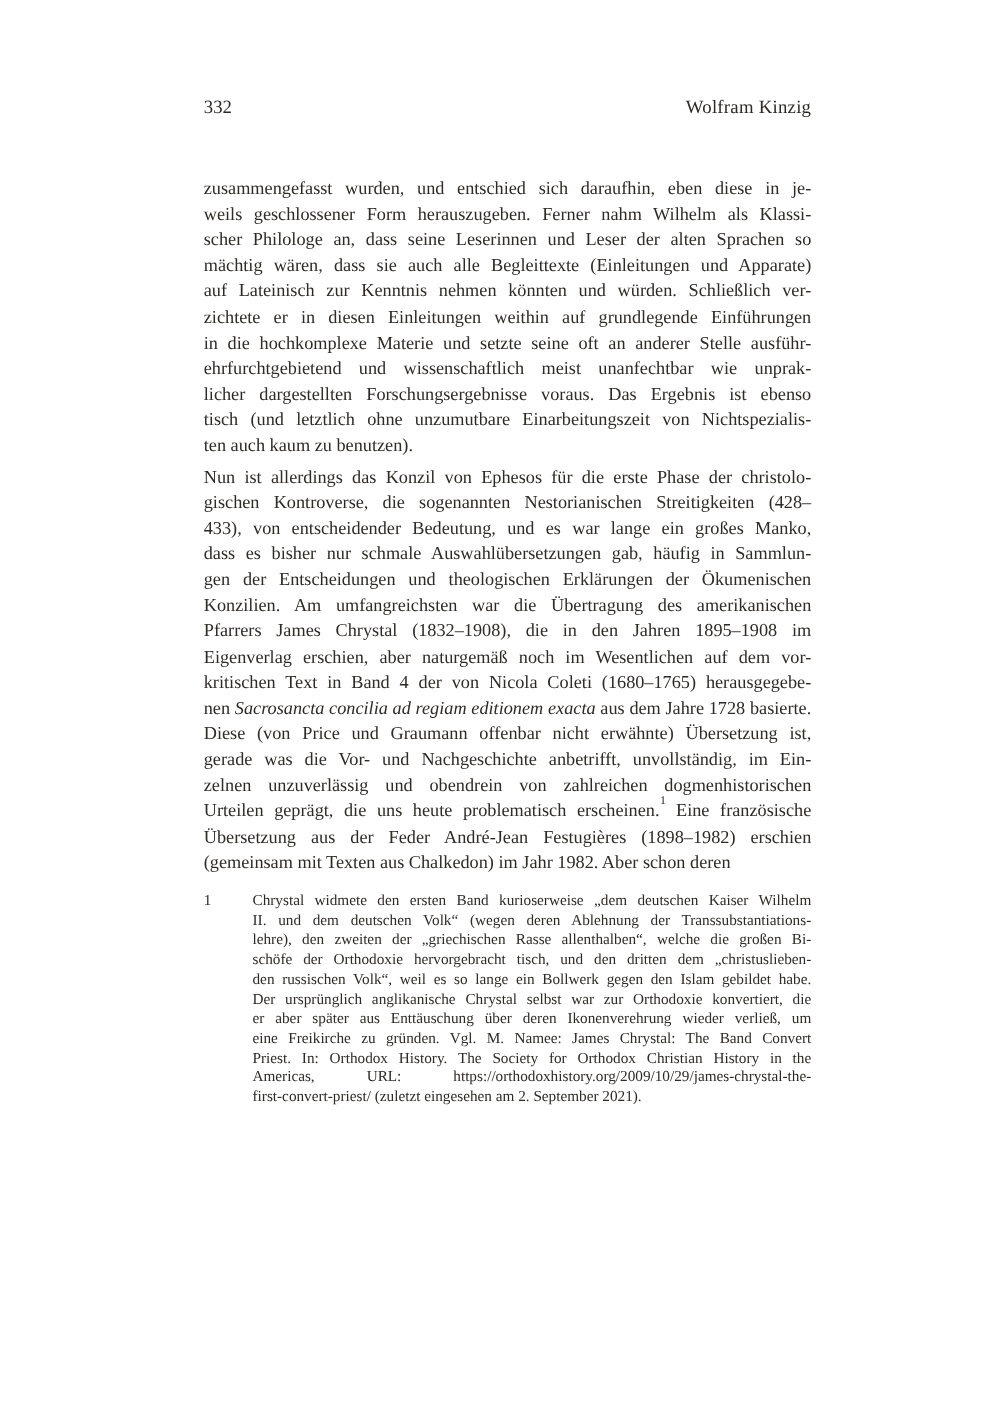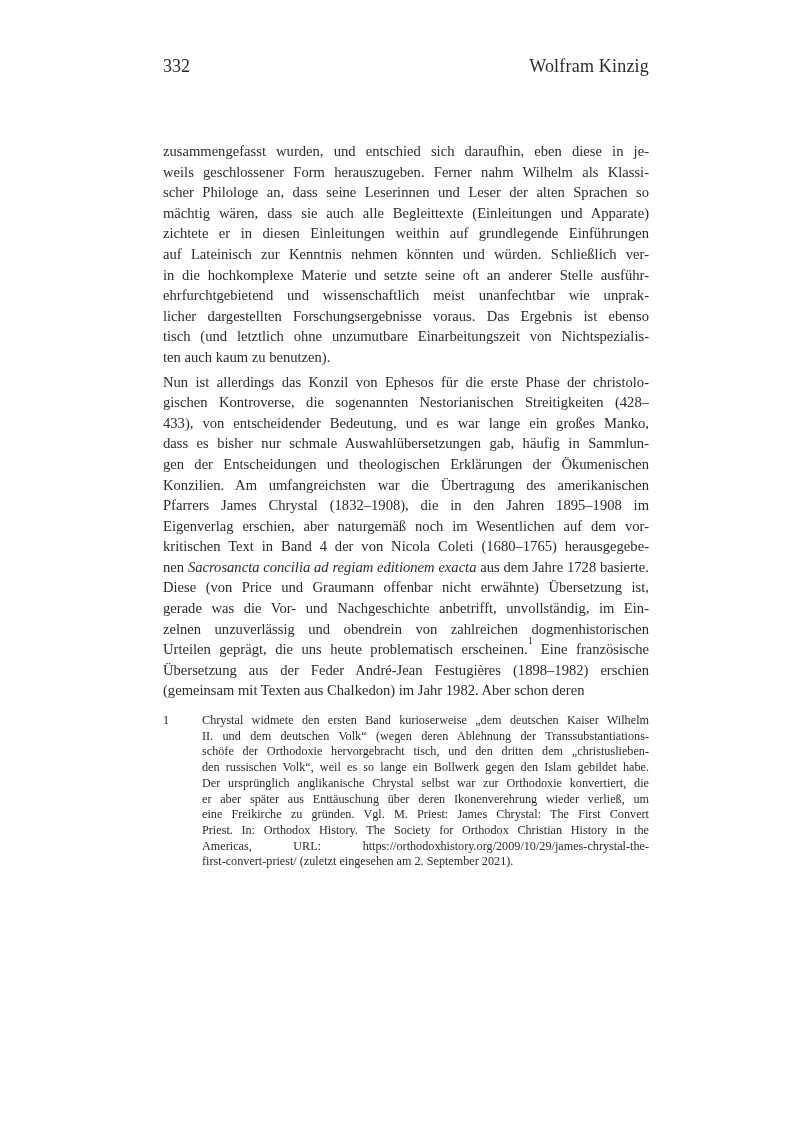--- a/index.html
+++ b/index.html
@@ -13,24 +13,24 @@
     height: 1131px;
     background: #ffffff;
     font-family: "Liberation Serif", "DejaVu Serif", serif;
     color: #2e2a26;
     overflow: hidden;
   }
   
   .header {
     position: absolute;
     left: 163px;
-    top: 56px;
+    top: 78px;
     width: 486px;
     height: 18px;
-    font-size: 18px;
+    font-size: 15px;
   }
   .page-number {
     position: absolute;
     left: 0;
     top: 0;
   }
   .running-head {
     position: absolute;
     left: 0;
     top: 0;
@@ -90,22 +90,22 @@
     <span class="running-head">Wolfram Kinzig</span>
   </div>
 
   <div class="textblock">
 
     <div class="para">
       <div class="jline">zusammengefasst wurden, und entschied sich daraufhin, eben diese in je-</div>
       <div class="jline">weils geschlossener Form herauszugeben. Ferner nahm Wilhelm als Klassi-</div>
       <div class="jline">scher Philologe an, dass seine Leserinnen und Leser der alten Sprachen so</div>
       <div class="jline">mächtig wären, dass sie auch alle Begleittexte (Einleitungen und Apparate)</div>
+      <div class="jline">auf Lateinisch zur Kenntnis nehmen könnten und würden. Schließlich ver-</div>
       <div class="jline">zichtete er in diesen Einleitungen weithin auf grundlegende Einführungen</div>
-      <div class="jline">auf Lateinisch zur Kenntnis nehmen könnten und würden. Schließlich ver-</div>
       <div class="jline">in die hochkomplexe Materie und setzte seine oft an anderer Stelle ausführ-</div>
       <div class="jline">ehrfurchtgebietend und wissenschaftlich meist unanfechtbar wie unprak-</div>
       <div class="jline">licher dargestellten Forschungsergebnisse voraus. Das Ergebnis ist ebenso</div>
       <div class="jline">tisch (und letztlich ohne unzumutbare Einarbeitungszeit von Nichtspezialis-</div>
       <div class="jline lastline">ten auch kaum zu benutzen).</div>
     </div>
 
     <div class="para">
       <div class="jline">Nun ist allerdings das Konzil von Ephesos für die erste Phase der christolo-</div>
       <div class="jline">gischen Kontroverse, die sogenannten Nestorianischen Streitigkeiten (428–</div>
@@ -124,23 +124,24 @@
       <div class="jline">Übersetzung aus der Feder André-Jean Festugières (1898–1982) erschien</div>
       <div class="jline lastline">(gemeinsam mit Texten aus Chalkedon) im Jahr 1982. Aber schon deren</div>
     </div>
 
   </div>
 
   <div class="footnote">
     <span class="fn-num">1</span>
     <div class="jline">Chrystal widmete den ersten Band kurioserweise „dem deutschen Kaiser Wilhelm</div>
     <div class="jline">II. und dem deutschen Volk“ (wegen deren Ablehnung der Transsubstantiations-</div>
+    <div class="jline">lehre), den zweiten der „griechischen Rasse allenthalben“, welche die großen Bi-</div>
     <div class="jline">schöfe der Orthodoxie hervorgebracht tisch, und den dritten dem „christuslieben-</div>
     <div class="jline">den russischen Volk“, weil es so lange ein Bollwerk gegen den Islam gebildet habe.</div>
     <div class="jline">Der ursprünglich anglikanische Chrystal selbst war zur Orthodoxie konvertiert, die</div>
     <div class="jline">er aber später aus Enttäuschung über deren Ikonenverehrung wieder verließ, um</div>
-    <div class="jline">eine Freikirche zu gründen. Vgl. M. Priest: James Chrystal: The First Convert</div>
+    <div class="jline">eine Freikirche zu gründen. Vgl. M. Namee: James Chrystal: The Band Convert</div>
     <div class="jline">Priest. In: Orthodox History. The Society for Orthodox Christian History in the</div>
     <div class="jline">Americas, URL: https://orthodoxhistory.org/2009/10/29/james-chrystal-the-</div>
     <div class="jline lastline">first-convert-priest/ (zuletzt eingesehen am 2. September 2021).</div>
   </div>
 
 </div>
 
 </body></html>

